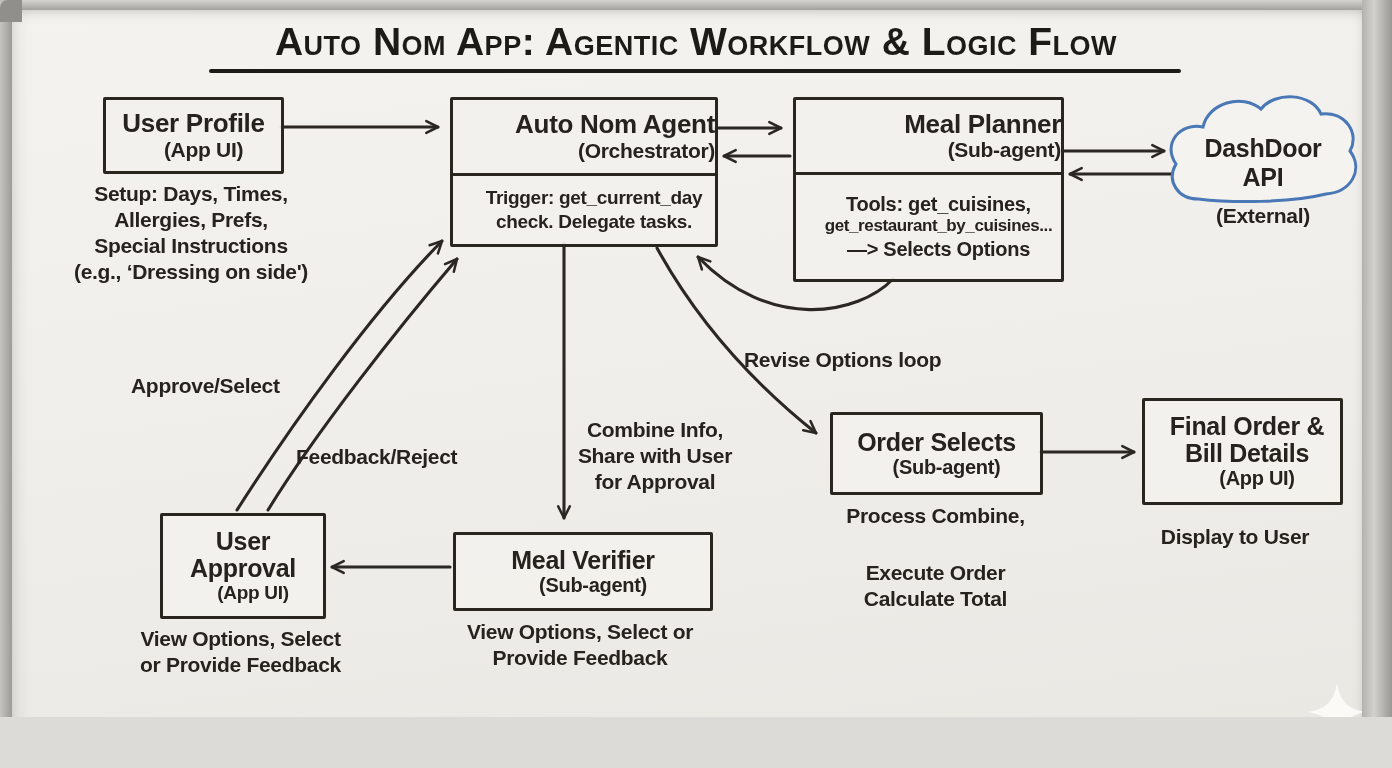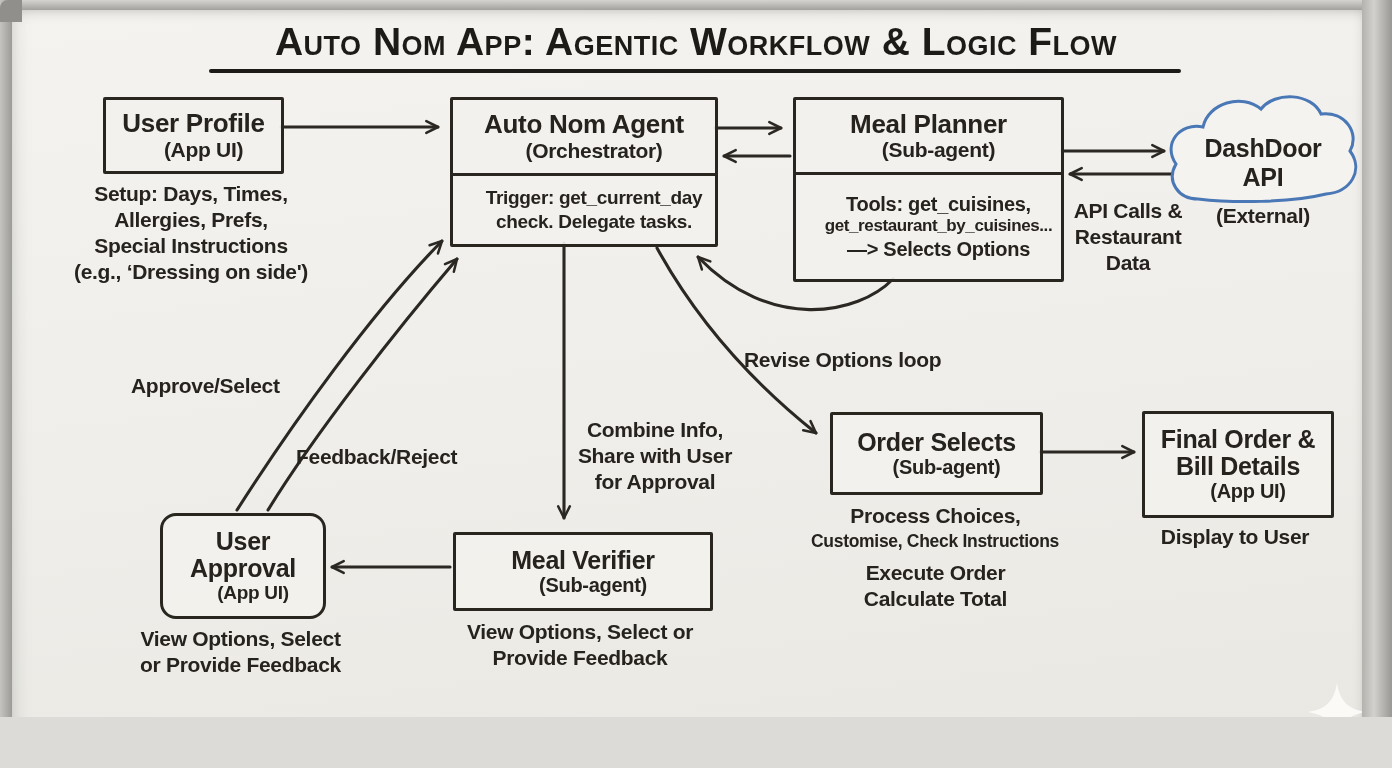--- a/index.html
+++ b/index.html
@@ -21,21 +21,21 @@
   .title-underline{
     position:absolute;left:209px;top:69px;width:972px;height:4px;
     background:#1d1b18;border-radius:2px;
   }
   svg.layer{position:absolute;left:0;top:0;pointer-events:none;}
   .box{
     position:absolute;border:3px solid #29261f;border-radius:2px;
     background:rgba(242,241,237,.92);display:flex;flex-direction:column;
     text-align:center;justify-content:center;
   }
-  .box-head{display:flex;flex-direction:column;justify-content:center;flex:0 0 auto;}
+  .box-head{display:flex;flex-direction:column;justify-content:center;flex:0 0 auto;text-align:right;}
   .box-body{border-top:3px solid #29261f;display:flex;flex-direction:column;justify-content:center;flex:1 1 auto;}
   .bt{font-weight:700;line-height:1.08;letter-spacing:-.3px;}
   .bs{font-weight:700;letter-spacing:-.3px;margin-left:20px;}
   .ml{white-space:pre-line;}
   .note{
     position:absolute;font-weight:700;font-size:21px;line-height:1.24;
     text-align:center;letter-spacing:-.3px;white-space:pre-line;color:#26231f;
   }
   .lbl{
     position:absolute;font-weight:700;font-size:21px;letter-spacing:-.3px;
@@ -115,41 +115,37 @@
     <div class="box-body">
       <div class="bs" style="font-size:20px;">Tools: get_cuisines,</div>
       <div class="bs" style="font-size:17px;letter-spacing:-.4px;">get_restaurant_by_cuisines...</div>
       <div class="bs" style="font-size:20px;margin-top:2px;">—&gt; Selects Options</div>
     </div>
   </div>
 
   <div class="note" style="left:1188px;top:163px;width:150px;font-size:25px;line-height:1.15;">API</div>
   <div class="note" style="left:1188px;top:134px;width:150px;font-size:25px;line-height:1.15;">DashDoor</div>
   <div class="note" style="left:1188px;top:203px;width:150px;">(External)</div>
-  <div class="note" style="left:1064px;top:198px;width:128px;">API Calls &amp;
-Restaurant
-Data</div>
 
   <div class="box" style="left:830px;top:412px;width:207px;height:77px;">
     <div class="bt" style="font-size:25px;">Order Selects</div>
     <div class="bs" style="font-size:20px;">(Sub-agent)</div>
   </div>
-  <div class="note" style="left:818px;top:503px;width:235px;">Process Choices,</div>
-  <div class="note" style="left:810px;top:531px;width:250px;font-size:17.5px;">Customise, Check Instructions</div>
+  <div class="note" style="left:818px;top:503px;width:235px;">Process Combine,</div>
   <div class="note" style="left:818px;top:560px;width:235px;">Execute Order
 Calculate Total</div>
 
-  <div class="box" style="left:1142px;top:411px;width:186px;height:101px;">
+  <div class="box" style="left:1142px;top:398px;width:186px;height:101px;padding-left:9px;">
     <div class="bt ml" style="font-size:25px;">Final Order &amp;
 Bill Details</div>
     <div class="bs" style="font-size:20px;">(App UI)</div>
   </div>
   <div class="note" style="left:1130px;top:524px;width:210px;">Display to User</div>
 
-  <div class="box" style="left:160px;top:513px;width:160px;height:100px;border-radius:16px;">
+  <div class="box" style="left:160px;top:513px;width:160px;height:100px;">
     <div class="bt ml" style="font-size:25px;">User
 Approval</div>
     <div class="bs" style="font-size:19px;">(App UI)</div>
   </div>
   <div class="note" style="left:128px;top:626px;width:225px;">View Options, Select
 or Provide Feedback</div>
 
   <div class="box" style="left:453px;top:532px;width:254px;height:73px;">
     <div class="bt" style="font-size:25px;">Meal Verifier</div>
     <div class="bs" style="font-size:20px;">(Sub-agent)</div>

